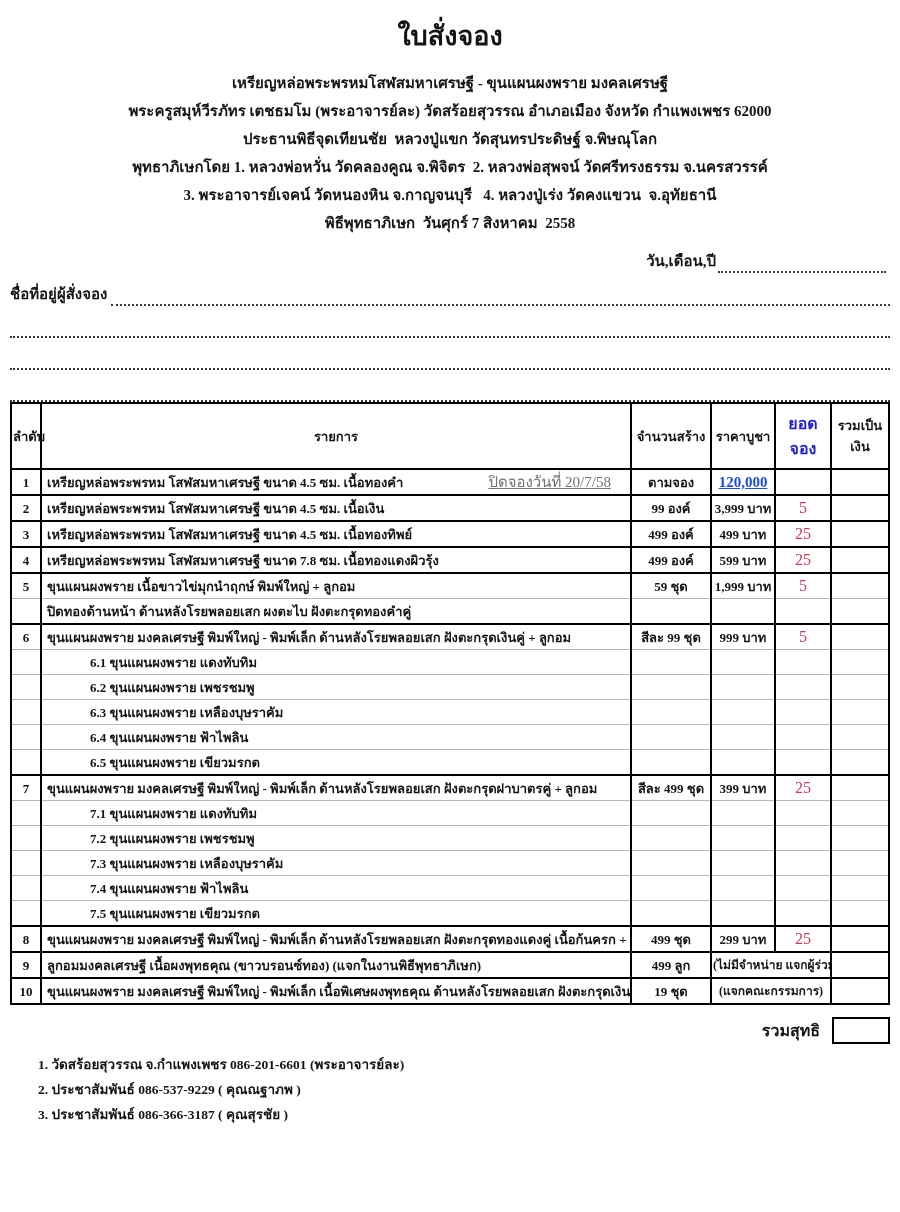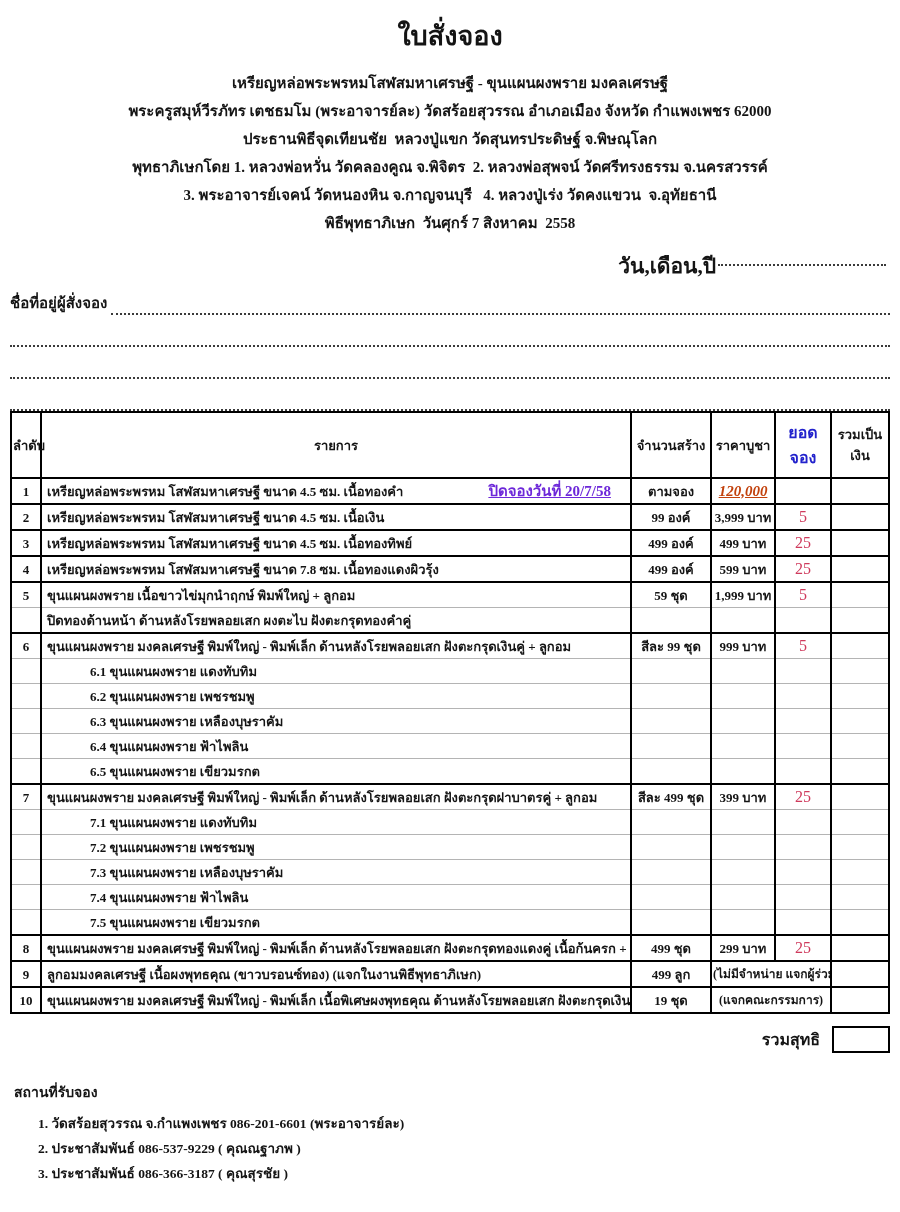--- a/index.html
+++ b/index.html
@@ -9,38 +9,38 @@
     font-weight:bold;color:#141414;
     -webkit-font-smoothing:antialiased;
   }
   .page{box-sizing:border-box;width:900px;height:1196px;padding:8px 10px 0 10px;}
 
   
   .title{text-align:center;font-size:27px;margin:6px 0 12px 0;}
   .hline{text-align:center;font-size:15px;line-height:28px;white-space:pre-wrap;}
 
   
-  .date-row{display:flex;justify-content:flex-end;align-items:flex-start;margin-top:12px;padding-right:4px;font-size:21px;}
+  .date-row{display:flex;justify-content:flex-end;align-items:flex-end;margin-top:12px;padding-right:4px;font-size:15px;}
   .date-dots{width:168px;height:15px;border-bottom:2px dotted #3a3a3a;margin-left:2px;}
   .orderer-row{display:flex;align-items:flex-end;margin-top:9px;font-size:15px;}
   .fill-dots{flex:1;height:15px;border-bottom:2px dotted #3a3a3a;margin-left:4px;}
   .dotline{height:0;border-bottom:2px dotted #3a3a3a;margin-top:30px;}
 
   
   table{width:100%;border-collapse:collapse;table-layout:fixed;border:2px solid #000;}
   th{border:2px solid #000;font-size:13px;padding:7px 1px;background:#fff;}
   th.booked-h{color:#2222cc;font-size:16px;font-weight:bold;}
   td{border-left:2px solid #000;border-right:2px solid #000;padding:2px 4px;font-size:13px;line-height:19px;height:20px;overflow:hidden;white-space:nowrap;}
   tr.main td{border-top:2px solid #000;}
   tr.sub td{border-top:1px solid #b4b4b4;}
   td.c{text-align:center;padding:2px 1px;}
   td.item-cell{padding-left:5px;}
   td.item-cell.indent{padding-left:48px;}
-  .note-red{color:#6d28d9;font-size:15px;text-decoration:underline;margin-left:85px;font-weight:bold;}
-  td.price-red{color:#c2410c;font-size:15px;text-decoration:underline;font-style:italic;}
+  .note-red{color:#737373;font-size:15px;text-decoration:underline;margin-left:85px;font-weight:normal;}
+  td.price-red{color:#1d4ed8;font-size:15px;text-decoration:underline;}
   .booked-val{color:#cf3a5c;font-size:16px;font-weight:normal;line-height:16px;}
   td.note-cell{text-align:center;font-size:12px;padding:2px 1px;}
 
   
   .total-row{display:flex;justify-content:flex-end;align-items:flex-end;margin-top:12px;}
   .total-label{font-size:16px;margin-right:12px;align-self:center;}
   .total-box{width:58px;height:27px;border:2px solid #000;box-sizing:border-box;}
 
   
   .receiver-row{display:flex;align-items:flex-end;margin-top:26px;font-size:15px;}
@@ -264,21 +264,20 @@
         </tr>
       </tbody>
   </table>
 
   <div class="total-row">
     <span class="total-label">รวมสุทธิ</span>
     <span class="total-box"></span>
   </div>
 
 
-  <div class="pickup-heading">สถานที่รับจอง</div>
 
   <div class="contacts">
     <div class="contact">1. วัดสร้อยสุวรรณ จ.กำแพงเพชร 086-201-6601 (พระอาจารย์ละ)</div>
     <div class="contact">2. ประชาสัมพันธ์ 086-537-9229 ( คุณณฐาภพ )</div>
     <div class="contact">3. ประชาสัมพันธ์ 086-366-3187 ( คุณสุรชัย )</div>
 
   </div>
 
 </div>
 

